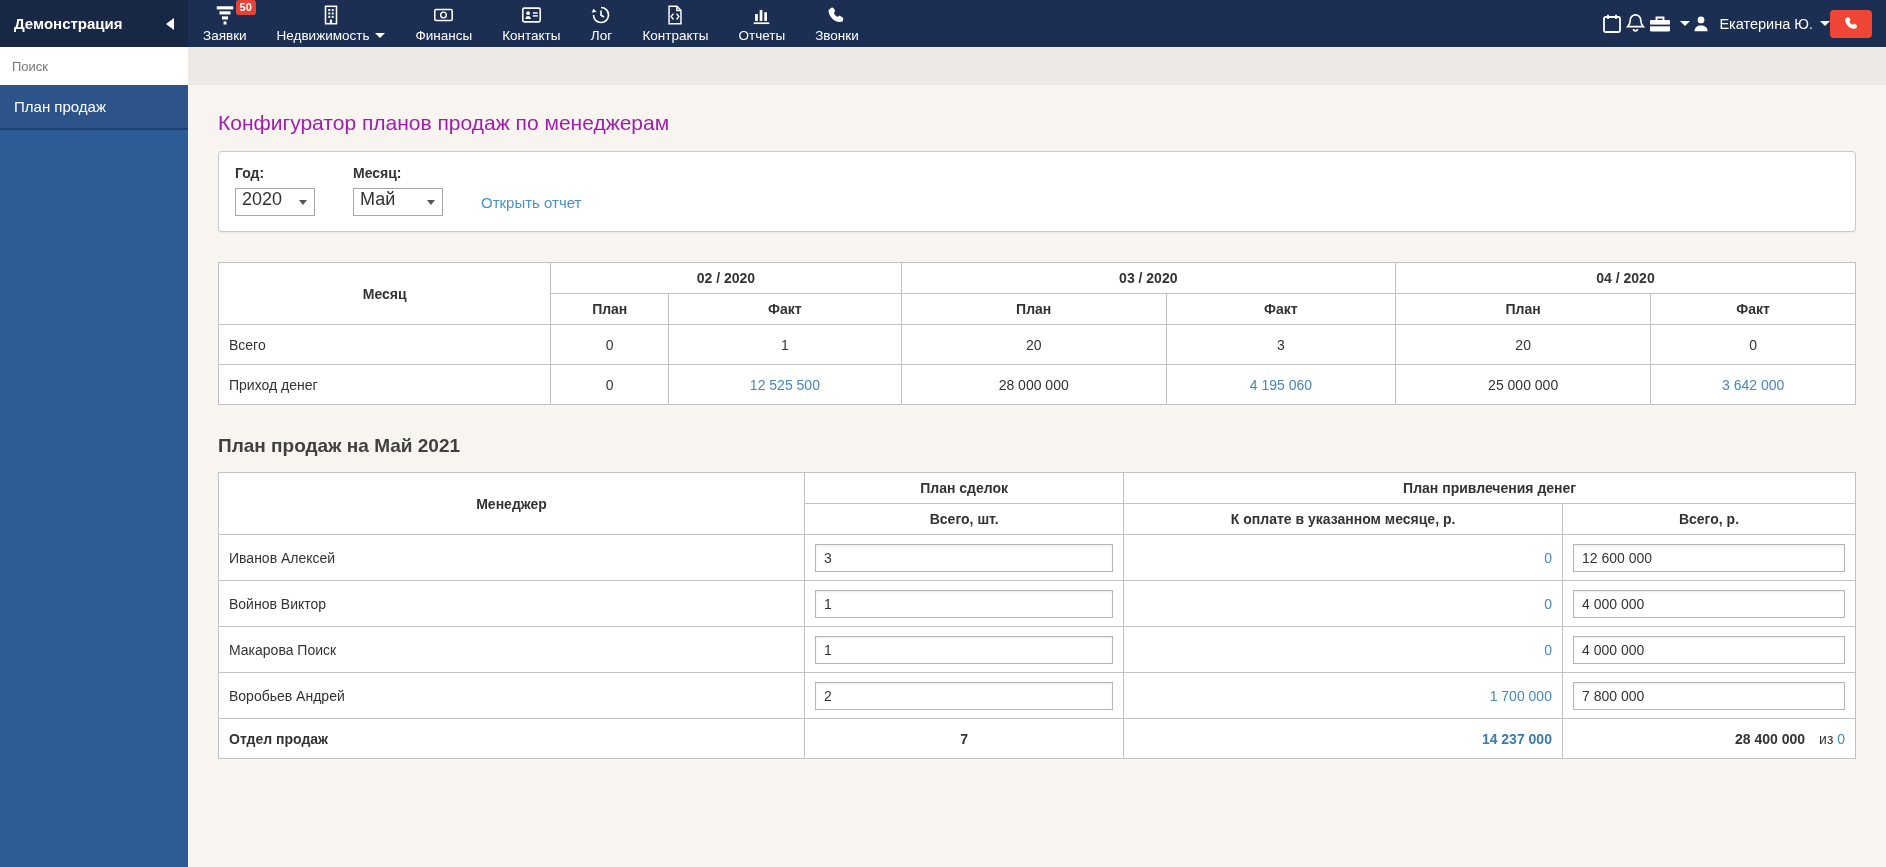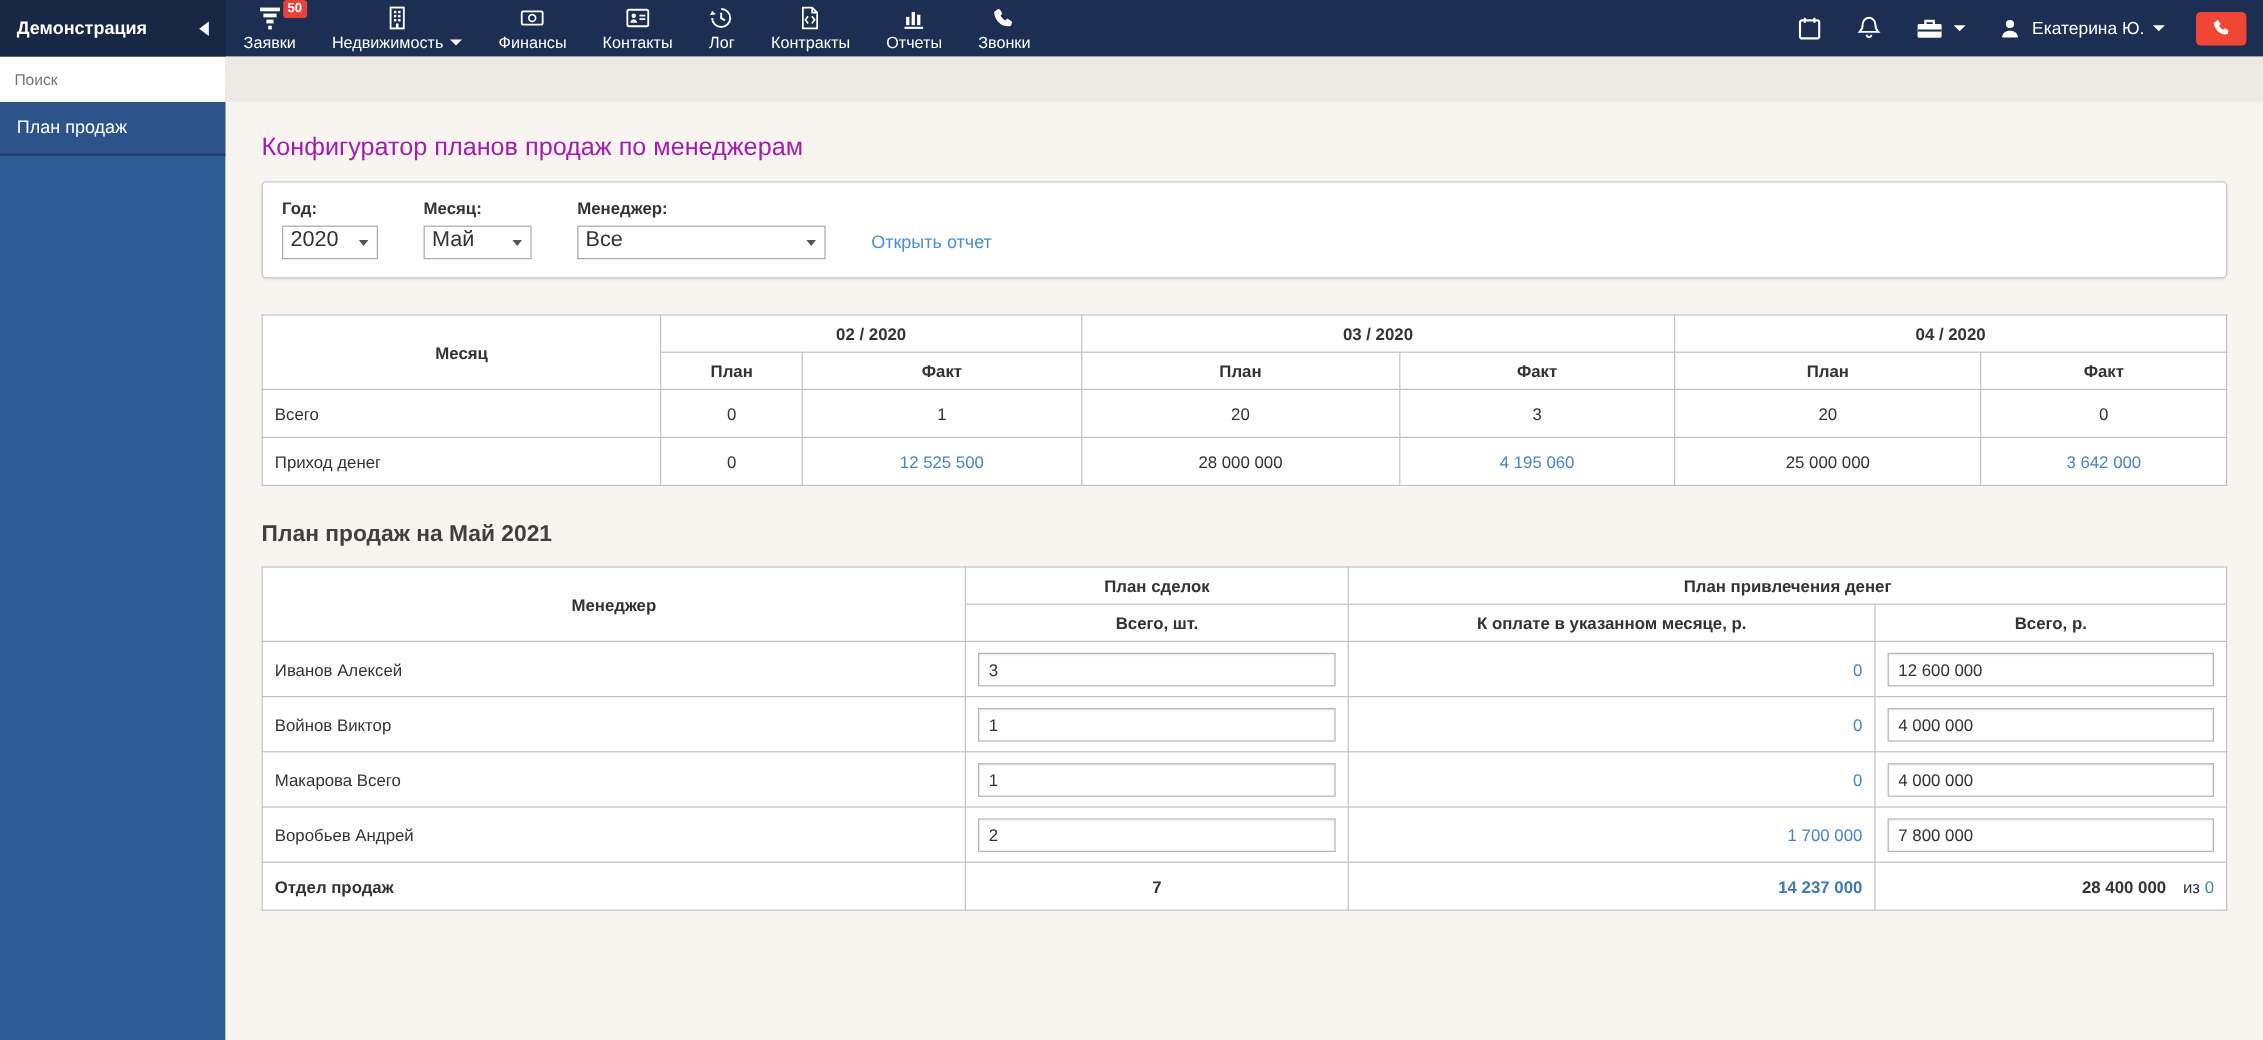--- a/index.html
+++ b/index.html
@@ -16,21 +16,21 @@
     border-right:8px solid #fff; }
   .nav { display:flex; align-items:stretch; }
   .nav-item { display:flex; flex-direction:column; align-items:center; justify-content:center;
     padding:3px 15px 4px; color:#fff; cursor:pointer; }
   .nav-item .ico { position:relative; height:23px; display:flex; align-items:flex-end; }
   .nav-item .lbl { font-size:13.5px; margin-top:2px; display:flex; align-items:center; gap:6px; }
   .badge { position:absolute; top:-3px; right:-20px; background:#e2443a; color:#fff;
     font-size:11px; font-weight:700; line-height:1; padding:2px 4px; border-radius:3px; }
   .caret { width:0; height:0; border-left:5px solid transparent; border-right:5px solid transparent;
     border-top:5px solid #fff; display:inline-block; }
-  .top-right { margin-left:auto; display:flex; align-items:center; gap:26px; padding-right:14px; color:#fff; }
+  .top-right { margin-left:auto; display:flex; align-items:center; padding-right:14px; color:#fff; }
   .tr-item { display:flex; align-items:center; gap:7px; cursor:pointer; }
   .user-name { font-size:14.5px; }
   .phone-btn { width:42px; height:28px; background:#ef4635; border:none; border-radius:4px;
     display:flex; align-items:center; justify-content:center; cursor:pointer; }
 
   
   .sidebar { position:absolute; top:47px; left:0; bottom:0; width:188px; background:#2d5b96; }
   .side-search { height:38px; background:#fff; display:flex; align-items:center; padding:0 12px; }
   .side-search input { flex:1; border:none; outline:none; font-size:13px; color:#444;
     font-family:"Liberation Sans","DejaVu Sans",sans-serif; }
@@ -273,27 +273,20 @@
           <span class="caret"></span>
         </div>
       </div>
       <div class="fgroup">
         <span class="flabel">Месяц:</span>
         <div class="sel w-month">
           <span>Май</span>
           <span class="caret"></span>
         </div>
       </div>
-      <div class="fgroup">
-        <span class="flabel">Менеджер:</span>
-        <div class="sel w-manager">
-          <span>Все</span>
-          <span class="caret"></span>
-        </div>
-      </div>
       <a class="report-link">Открыть отчет</a>
     </div>
 
 
     <table class="t1">
       <colgroup>
         <col style="width:20.3%">
           <col style="width:7.2%">
           <col style="width:14.2%">
         <col style="width:16.2%">
@@ -371,21 +364,21 @@
         </tr>
         <tr>
           <td class="rowlabel">Войнов Виктор</td>
           <td class="input-cell"><input value="1" style=""></td>
           <td>
               <a class="cell-link pay-link">0</a>
             </td>
           <td class="input-cell"><input value="4 000 000" style=""></td>
         </tr>
         <tr>
-          <td class="rowlabel">Макарова Всего</td>
+          <td class="rowlabel">Макарова Поиск</td>
           <td class="input-cell"><input value="1" style=""></td>
           <td>
               <a class="cell-link pay-link">0</a>
             </td>
           <td class="input-cell"><input value="4 000 000" style=""></td>
         </tr>
         <tr>
           <td class="rowlabel">Воробьев Андрей</td>
           <td class="input-cell"><input value="2" style=""></td>
           <td>

